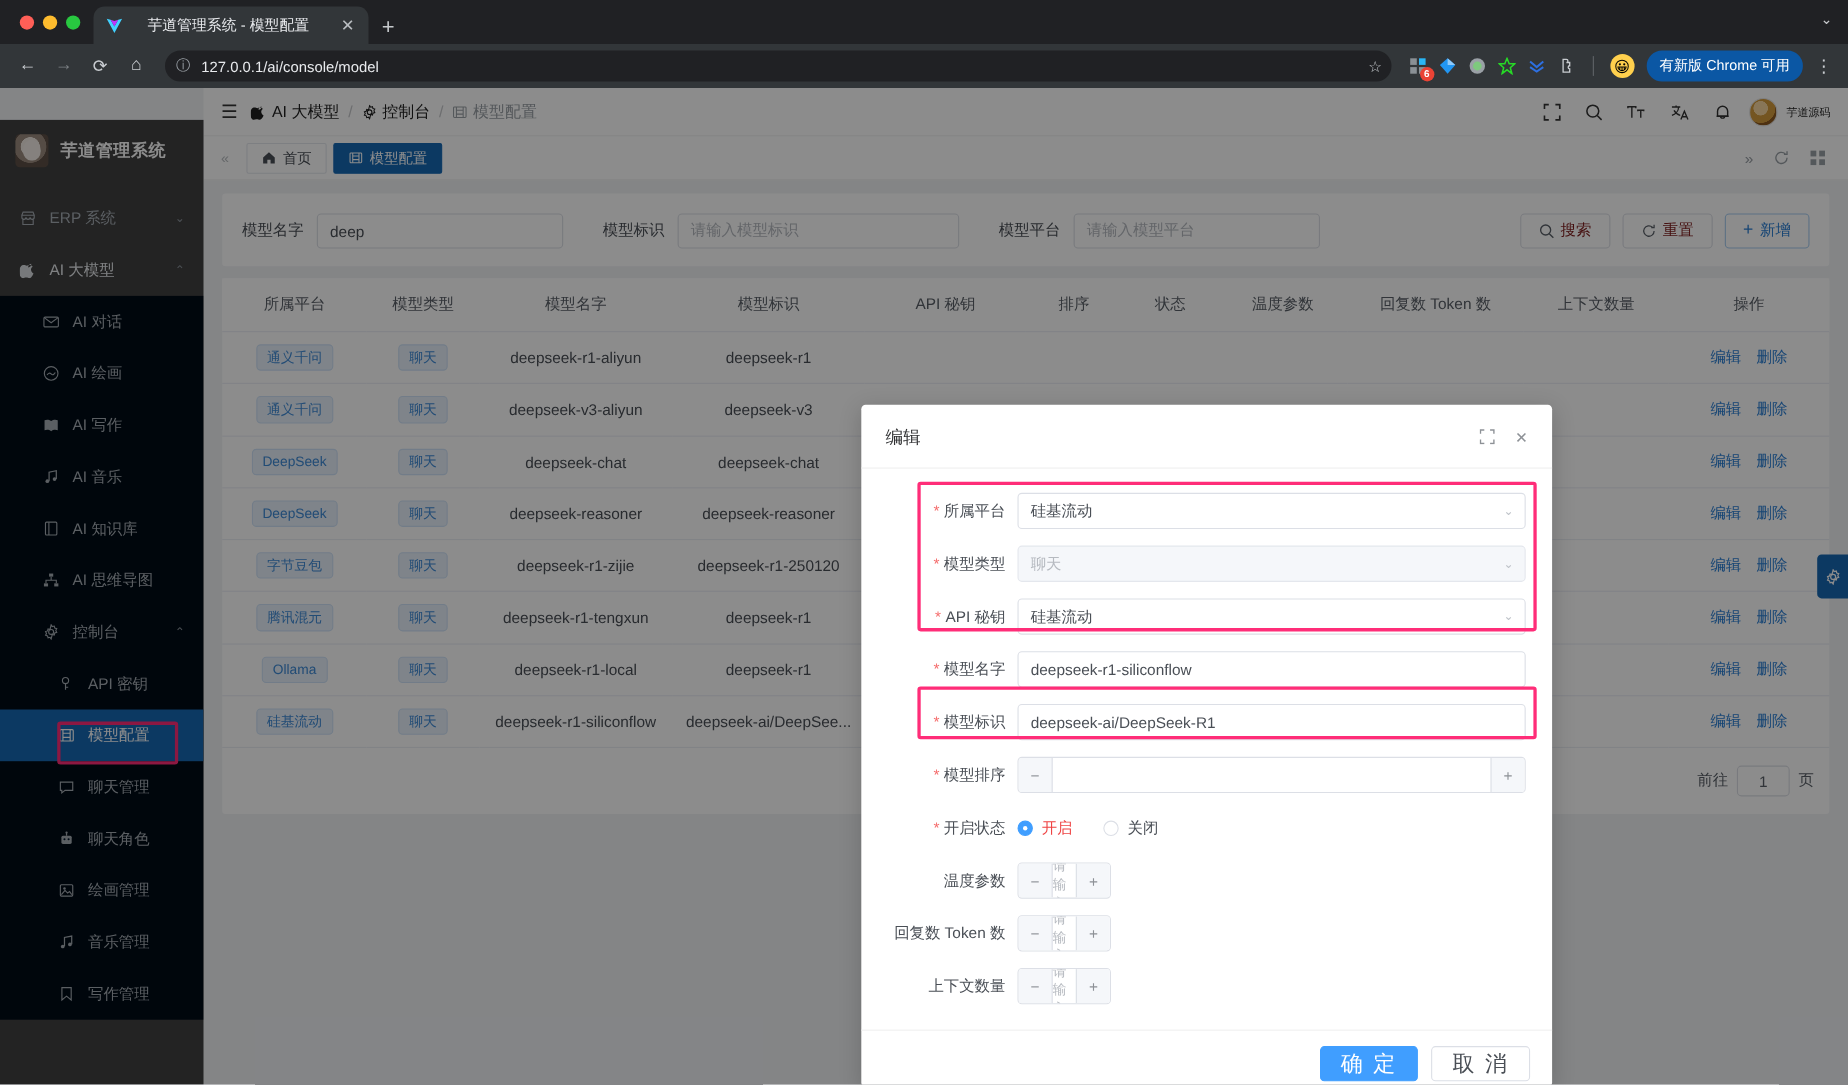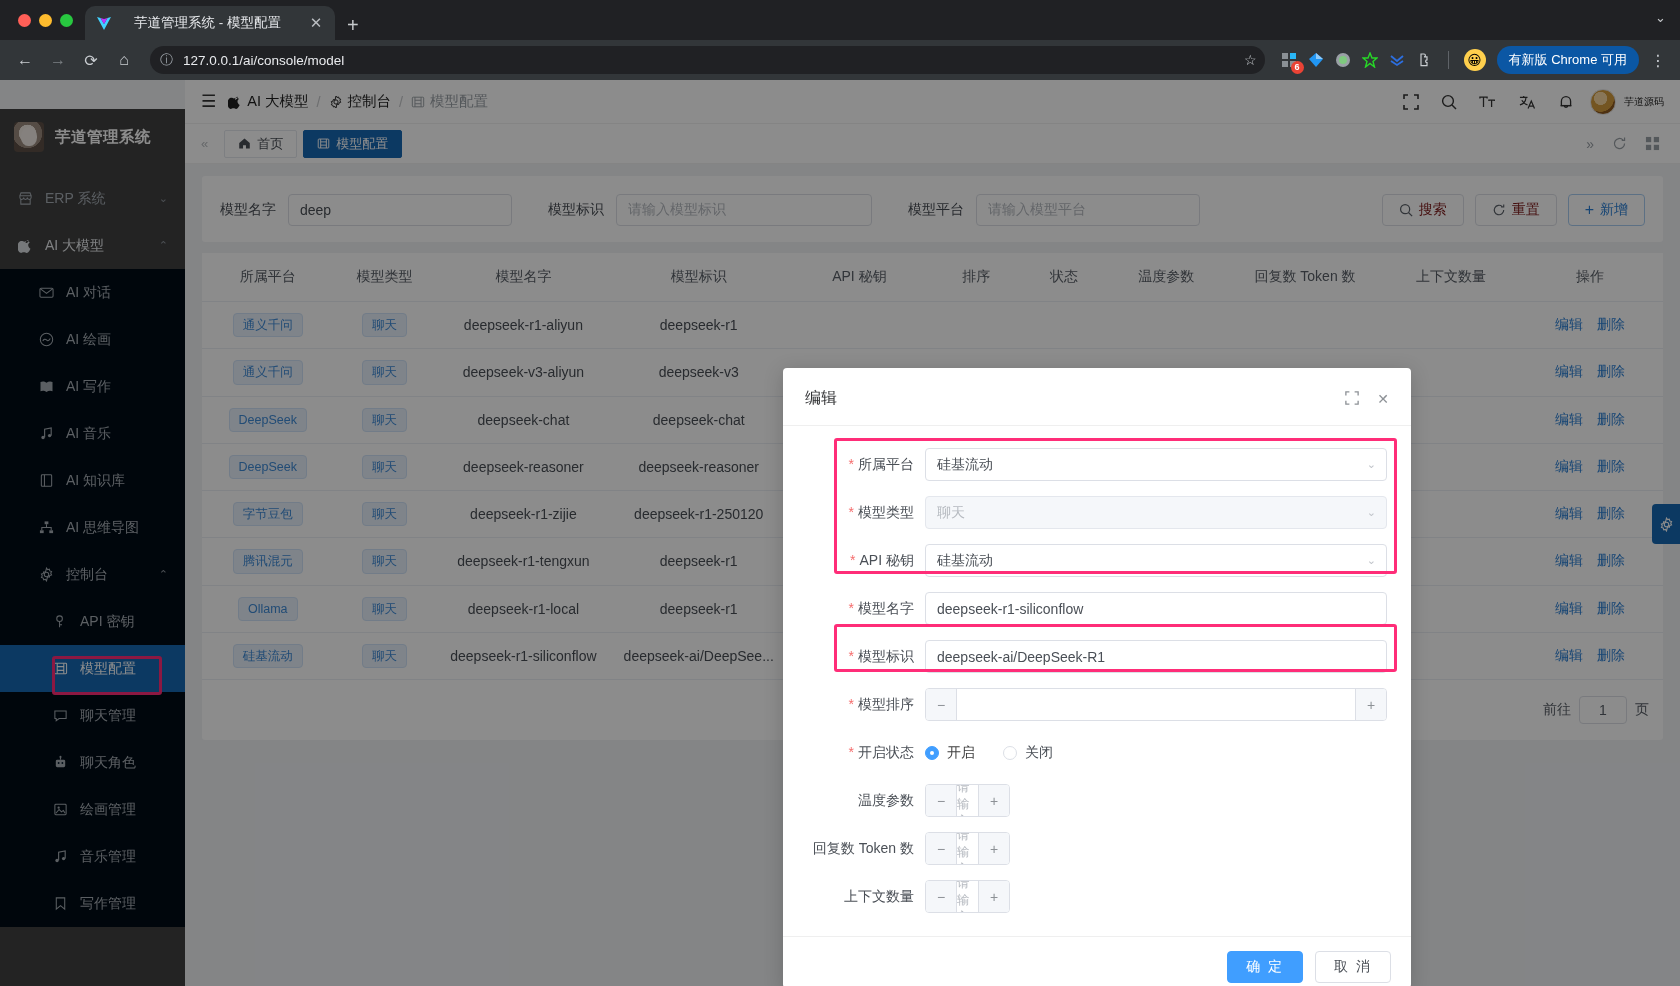--- a/index.html
+++ b/index.html
@@ -218,24 +218,24 @@
   .num .nb.l { border-right: 1px solid #dcdfe6; }
   .num .nb.r { border-left: 1px solid #dcdfe6; }
   .num .nv { flex: 1; display: flex; align-items: center; justify-content: center; font-size: 14px; color: #4a4f56; margin-top: 36px; }
   .num .nv.ph { color: #b6bac0; }
   .num.small { width: 85px; }
   .radios { display: flex; align-items: center; gap: 28px; height: 33px; }
   .radio { display: flex; align-items: center; gap: 8px; font-size: 14px; color: #4a4f56; cursor: pointer; }
   .rdot { width: 14px; height: 14px; border-radius: 50%; border: 1px solid #dcdfe6; background: #fff; position: relative; }
   .radio.on .rdot { border-color: #409eff; background: #409eff; }
   .radio.on .rdot:after { content:""; position:absolute; left:4px; top:4px; width:4px; height:4px; border-radius:50%; background:#fff; }
-  .radio.on span { color: #404040; }
+  .radio.on span { color: #ef4444; }
   .modal-foot { border-top: 1px solid #efefef; padding: 14px 20px; display: flex; justify-content: flex-end; gap: 12px; }
   .mbtn {
-    height: 32px; border-radius: 4px; padding: 0 18px; font-size: 14px; display: flex; align-items: center;
+    height: 32px; border-radius: 4px; padding: 0 18px; font-size: 20px; display: flex; align-items: center;
     cursor: pointer; border: 1px solid #dcdfe6; background: #fff; color: #4a4f56; letter-spacing: 2px;
   }
   .mbtn.primary { background: #409eff; border-color: #409eff; color: #fff; }
 
   .hl-abs { position: absolute; border: 3px solid #ff2d78; border-radius: 3px; pointer-events: none; z-index: 25; }
 
   svg { display: block; }
 </style>
 </head>
 <body>

